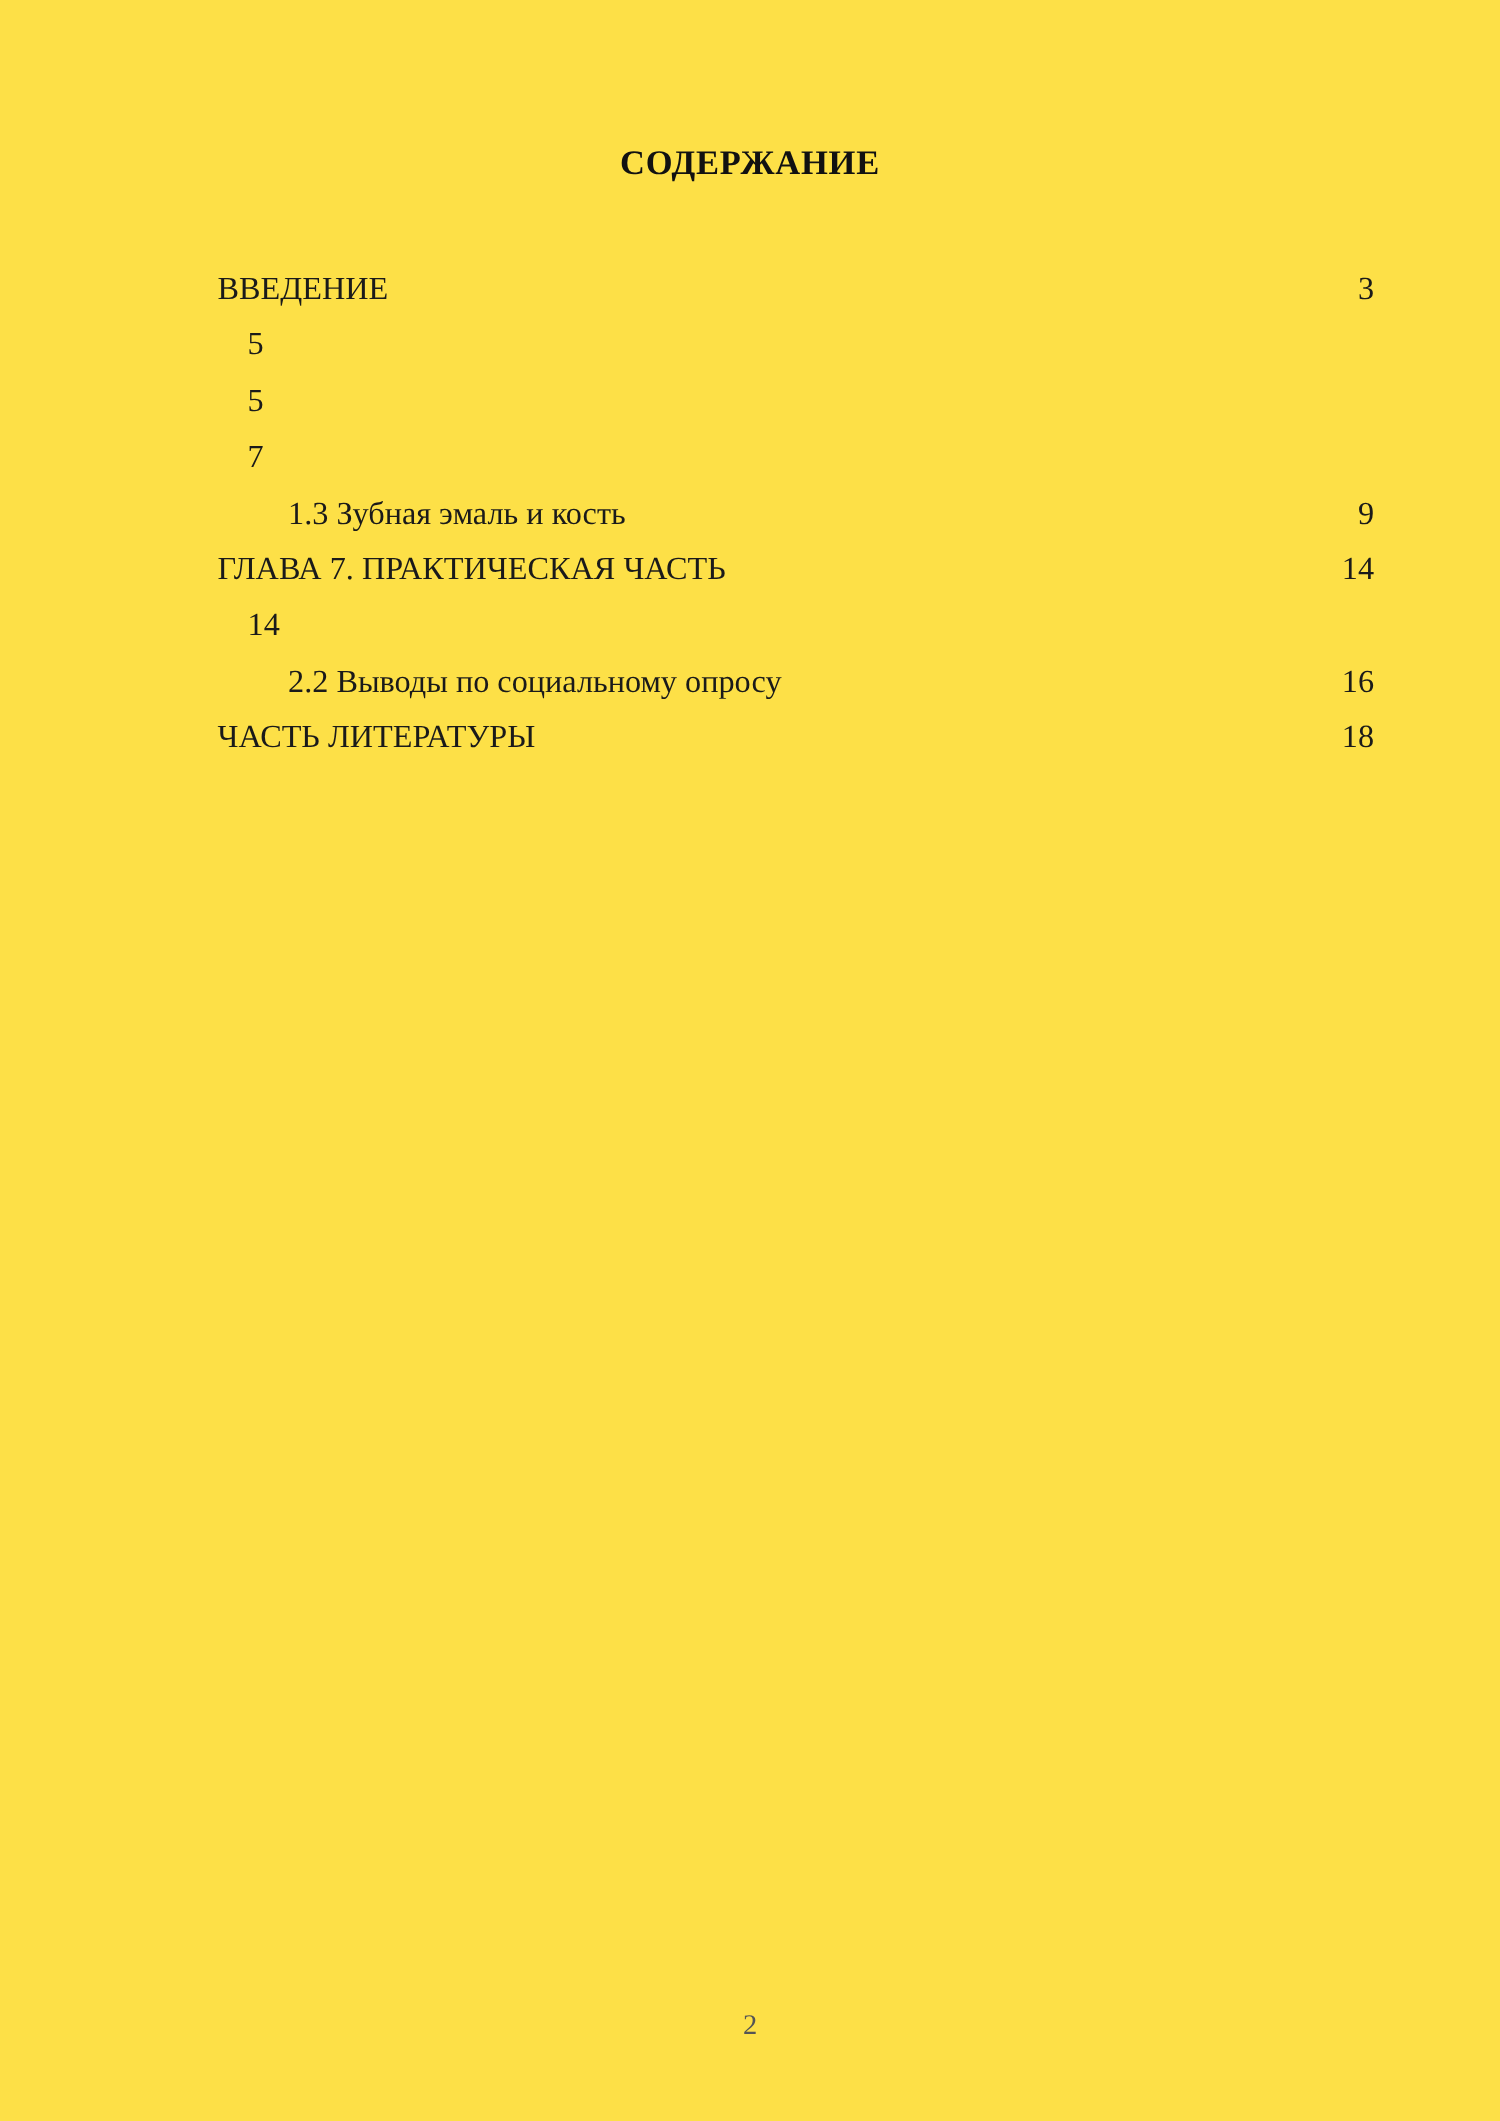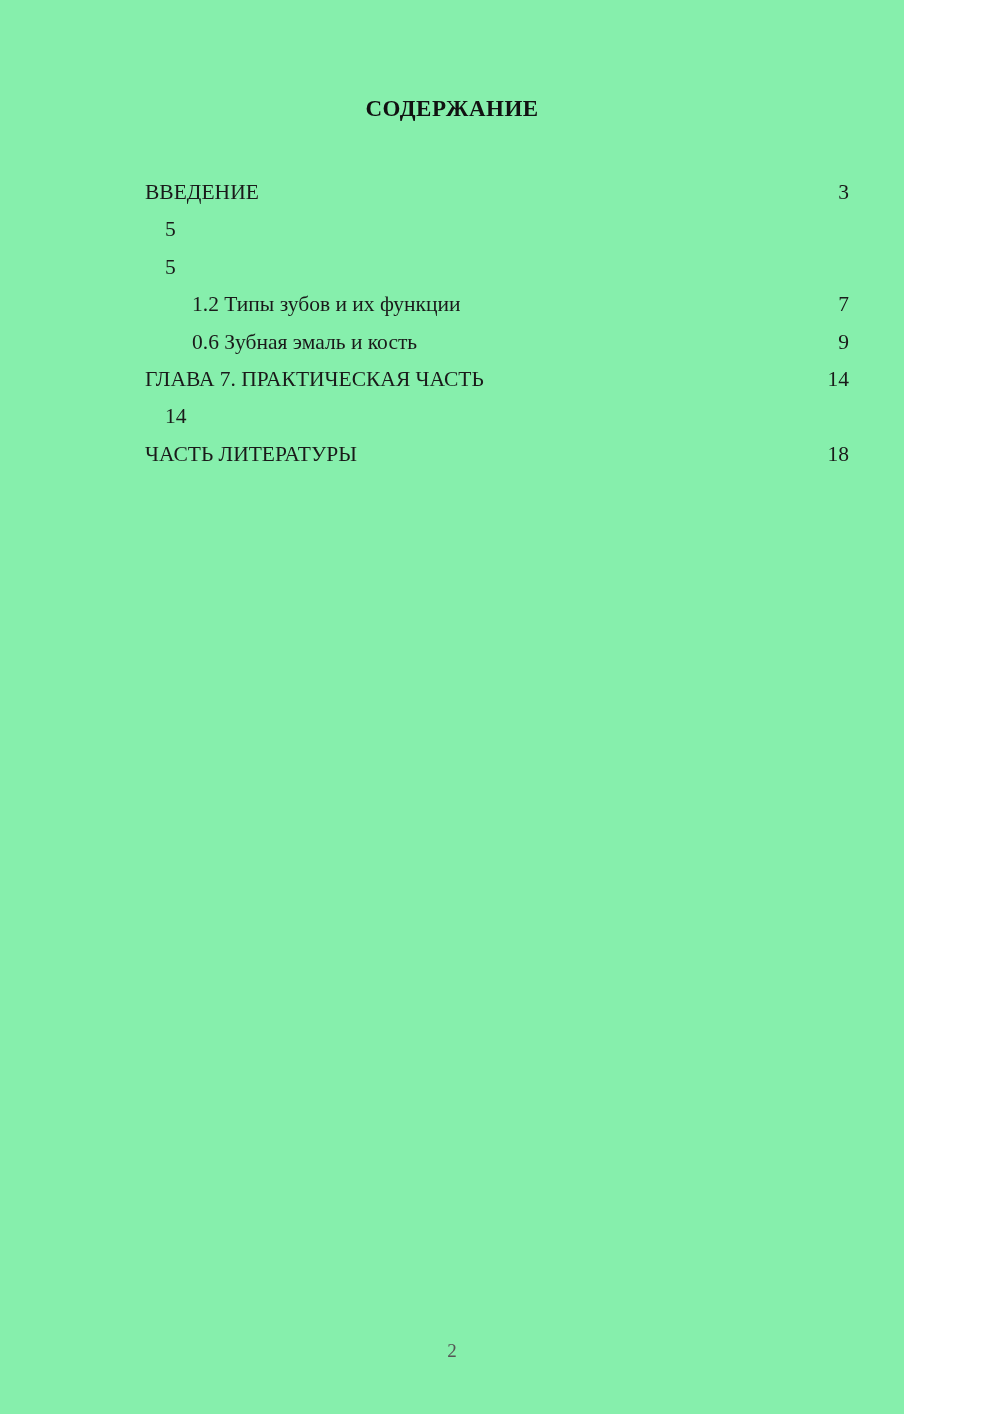--- a/index.html
+++ b/index.html
@@ -2,39 +2,39 @@
 <html><head>
 <meta charset="utf-8">
 <style>
   html, body {
     margin: 0;
     padding: 0;
     background: #ffffff;
   }
   .page {
     position: relative;
-    width: 904px;
+    width: 1000px;
     height: 1414px;
-    background: #86efac;
+    background: #fde047;
     font-family: "Liberation Serif", "DejaVu Serif", serif;
     color: #1a1a1a;
     box-sizing: border-box;
     overflow: hidden;
   }
   .doc-title {
     text-align: center;
     font-weight: bold;
     font-size: 23px;
     letter-spacing: 0.5px;
     padding-top: 96px;
     margin: 0 0 52px 0;
     color: #111111;
   }
   .toc {
-    margin: 0 55px 0 145px; 
+    margin: 0 84px 0 145px; 
   }
   .toc-row {
     display: flex;
     justify-content: space-between;
     align-items: baseline;
     font-size: 21.5px;
     line-height: 37.4px;
     white-space: nowrap;
   }
   .toc-row .label {
@@ -70,33 +70,36 @@
         <span class="label">ВВЕДЕНИЕ</span>
         <span class="pagenum">3</span>
       </div>
       <div class="toc-row">
         <span class="pagenum">5</span>
       </div>
       <div class="toc-row indent-1">
         <span class="pagenum">5</span>
       </div>
       <div class="toc-row indent-1">
-        <span class="label">1.2 Типы зубов и их функции</span>
         <span class="pagenum">7</span>
       </div>
       <div class="toc-row indent-1">
-        <span class="label">0.6 Зубная эмаль и кость</span>
+        <span class="label">1.3 Зубная эмаль и кость</span>
         <span class="pagenum">9</span>
       </div>
       <div class="toc-row">
         <span class="label">ГЛАВА 7. ПРАКТИЧЕСКАЯ ЧАСТЬ</span>
         <span class="pagenum">14</span>
       </div>
       <div class="toc-row indent-1">
         <span class="pagenum">14</span>
+      </div>
+      <div class="toc-row indent-1">
+        <span class="label">2.2 Выводы по социальному опросу</span>
+        <span class="pagenum">16</span>
       </div>
       <div class="toc-row">
         <span class="label">ЧАСТЬ ЛИТЕРАТУРЫ</span>
         <span class="pagenum">18</span>
       </div>
     </div>
 
   <div class="footer-pagenum">2</div>
 
 </div>

